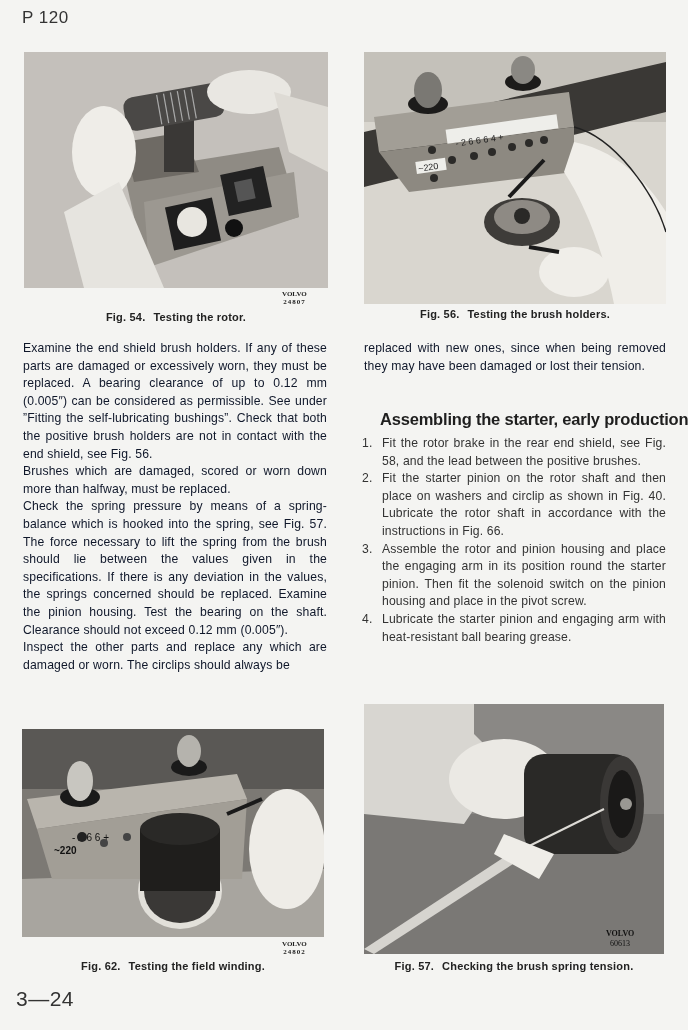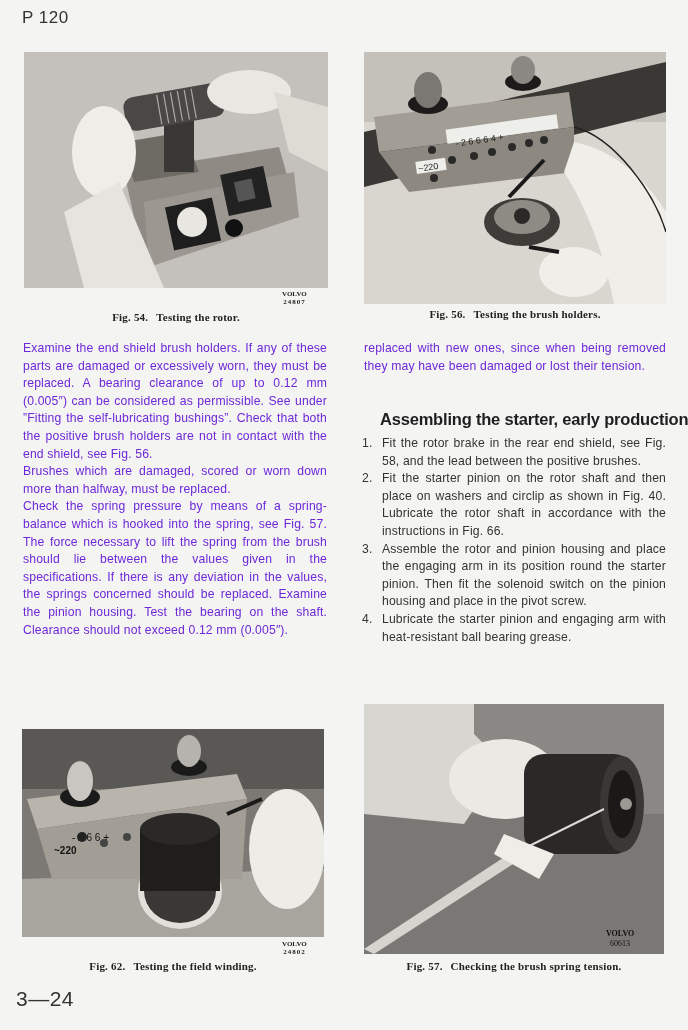--- a/index.html
+++ b/index.html
@@ -11,31 +11,31 @@
   }
   .abs { position:absolute; }
   .page-header { left:22px; top:8px; font-size:17px; color:#333; letter-spacing:0.5px; }
   .page-footer { left:16px; top:987px; font-size:21px; color:#333; letter-spacing:0.5px; }
 
   .figure { position:absolute; overflow:hidden; }
   .photo { position:absolute; inset:0; }
   .caption {
     position:absolute; font-size:11px; font-weight:bold; color:#222;
     text-align:center; white-space:nowrap; letter-spacing:0.2px;
-    font-family:Liberation Serif, serif;
+    font-family:Liberation Sans, sans-serif;
   }
   .caption .num { margin-right:8px; }
   .volvo-mark {
     position:absolute; font-family:"Liberation Serif", serif;
     font-size:7px; font-weight:bold; line-height:8px; text-align:center; color:#222;
   }
   .volvo-mark .code { font-weight:bold; letter-spacing:1px; }
 
   .text-col {
-    position:absolute; font-size:12.2px; line-height:17.6px; color:#6d28d9;
+    position:absolute; font-size:12.2px; line-height:17.6px; color:#0f172a;
     text-align:justify; letter-spacing:0.15px;
   }
   .text-col p { margin:0; }
   .section-title {
     position:absolute; left:364px; top:410px; font-size:16.5px; font-weight:bold;
     color:#1e1e1e; white-space:nowrap; letter-spacing:-0.2px;margin-left:16px;
   }
   ol.steps {
     position:absolute; left:362px; top:435px; width:304px; margin:0; padding:0;
     list-style:none; font-size:12.2px; line-height:17.6px; color:#333;
@@ -128,20 +128,21 @@
   </svg>
 </div>
 <div class="caption" style="left:364px;top:308px;width:302px;">
   <span class="num">Fig. 56.</span><span>Testing the brush holders.</span>
 </div>
 
 <div class="text-col" style="left:23px;top:340px;width:304px;">
   <p>Examine the end shield brush holders. If any of these parts are damaged or excessively worn, they must be replaced. A bearing clearance of up to 0.12 mm (0.005″) can be considered as permissible. See under ”Fitting the self-lubricating bushings”. Check that both the positive brush holders are not in contact with the end shield, see Fig. 56.</p>
   <p>Brushes which are damaged, scored or worn down more than halfway, must be replaced.</p>
   <p>Check the spring pressure by means of a spring-balance which is hooked into the spring, see Fig. 57. The force necessary to lift the spring from the brush should lie between the values given in the specifications. If there is any deviation in the values, the springs concerned should be replaced. Examine the pinion housing. Test the bearing on the shaft. Clearance should not exceed 0.12 mm (0.005″).</p>
+  <p>Inspect the other parts and replace any which are damaged or worn. The circlips should always be</p>
 </div>
 
 <div class="text-col" style="left:364px;top:340px;width:302px;">
   <p>replaced with new ones, since when being removed they may have been damaged or lost their tension.</p>
 </div>
 <div class="section-title">Assembling the starter, early production</div>
 <ol class="steps">
   <li><span class="n">1.</span><span>Fit the rotor brake in the rear end shield, see Fig. 58, and the lead between the positive brushes.</span></li>
   <li><span class="n">2.</span><span>Fit the starter pinion on the rotor shaft and then place on washers and circlip as shown in Fig. 40. Lubricate the rotor shaft in accordance with the instructions in Fig. 66.</span></li>
   <li><span class="n">3.</span><span>Assemble the rotor and pinion housing and place the engaging arm in its position round the starter pinion. Then fit the solenoid switch on the pinion housing and place in the pivot screw.</span></li>

